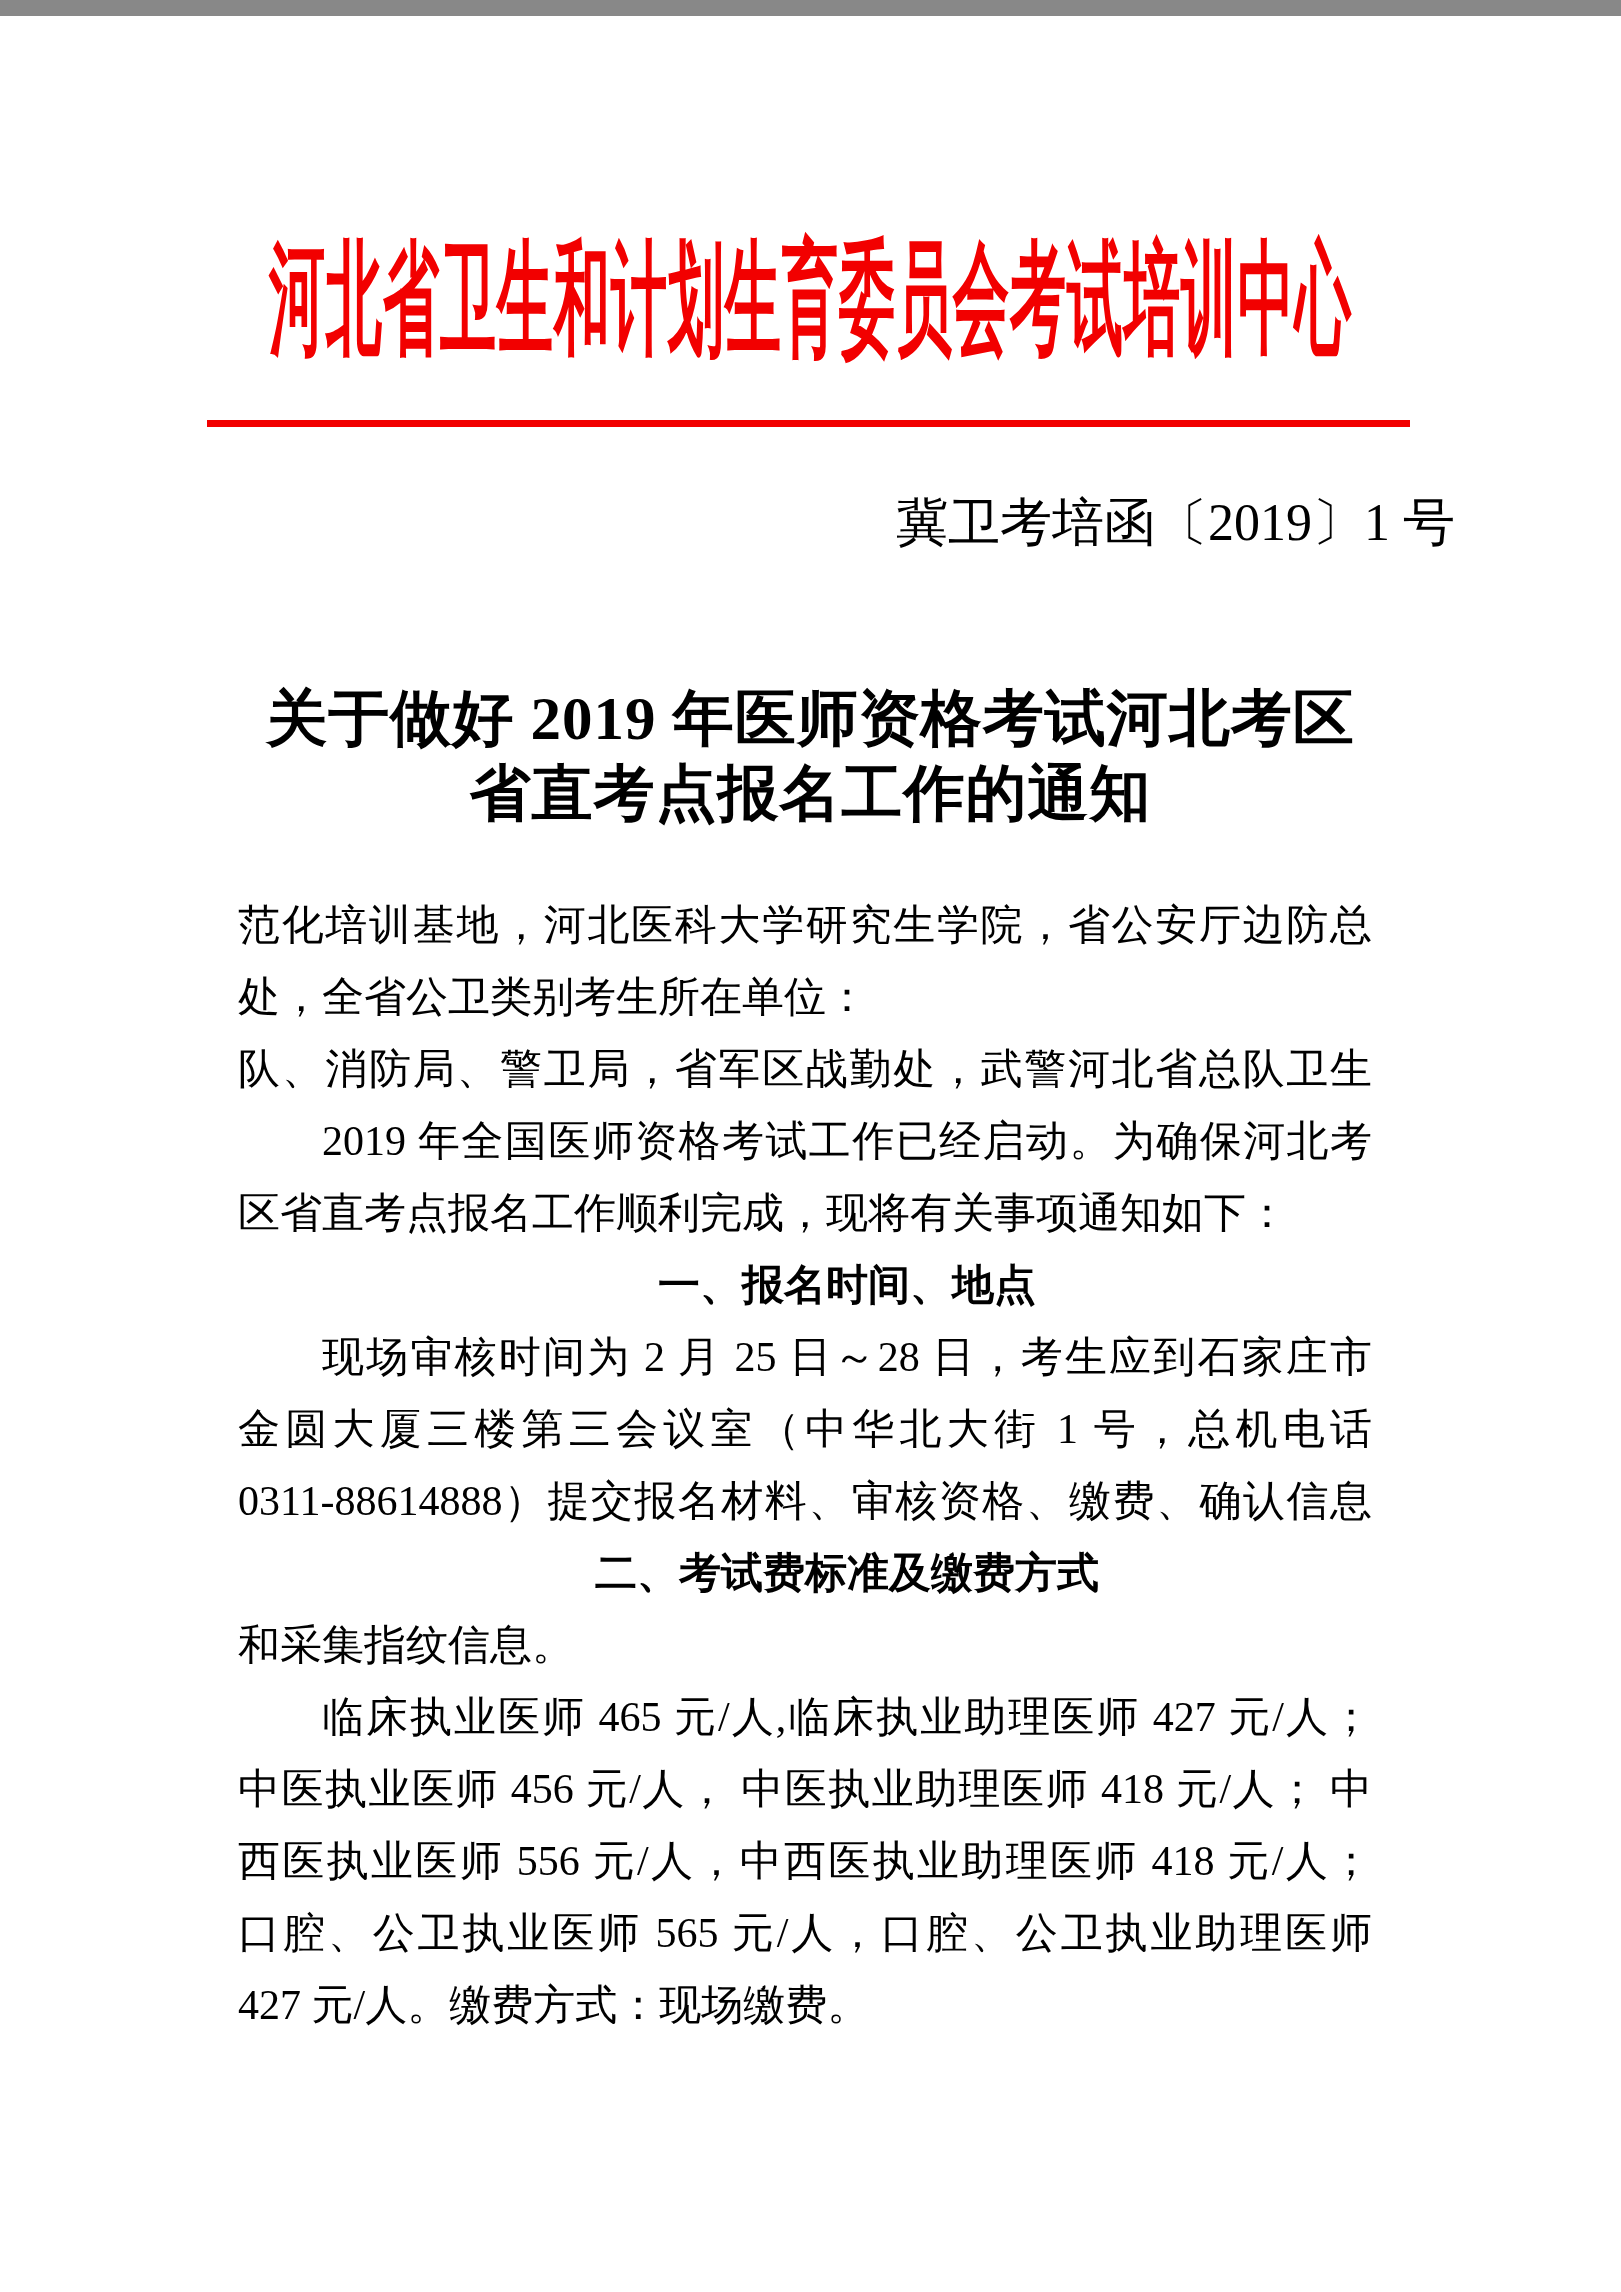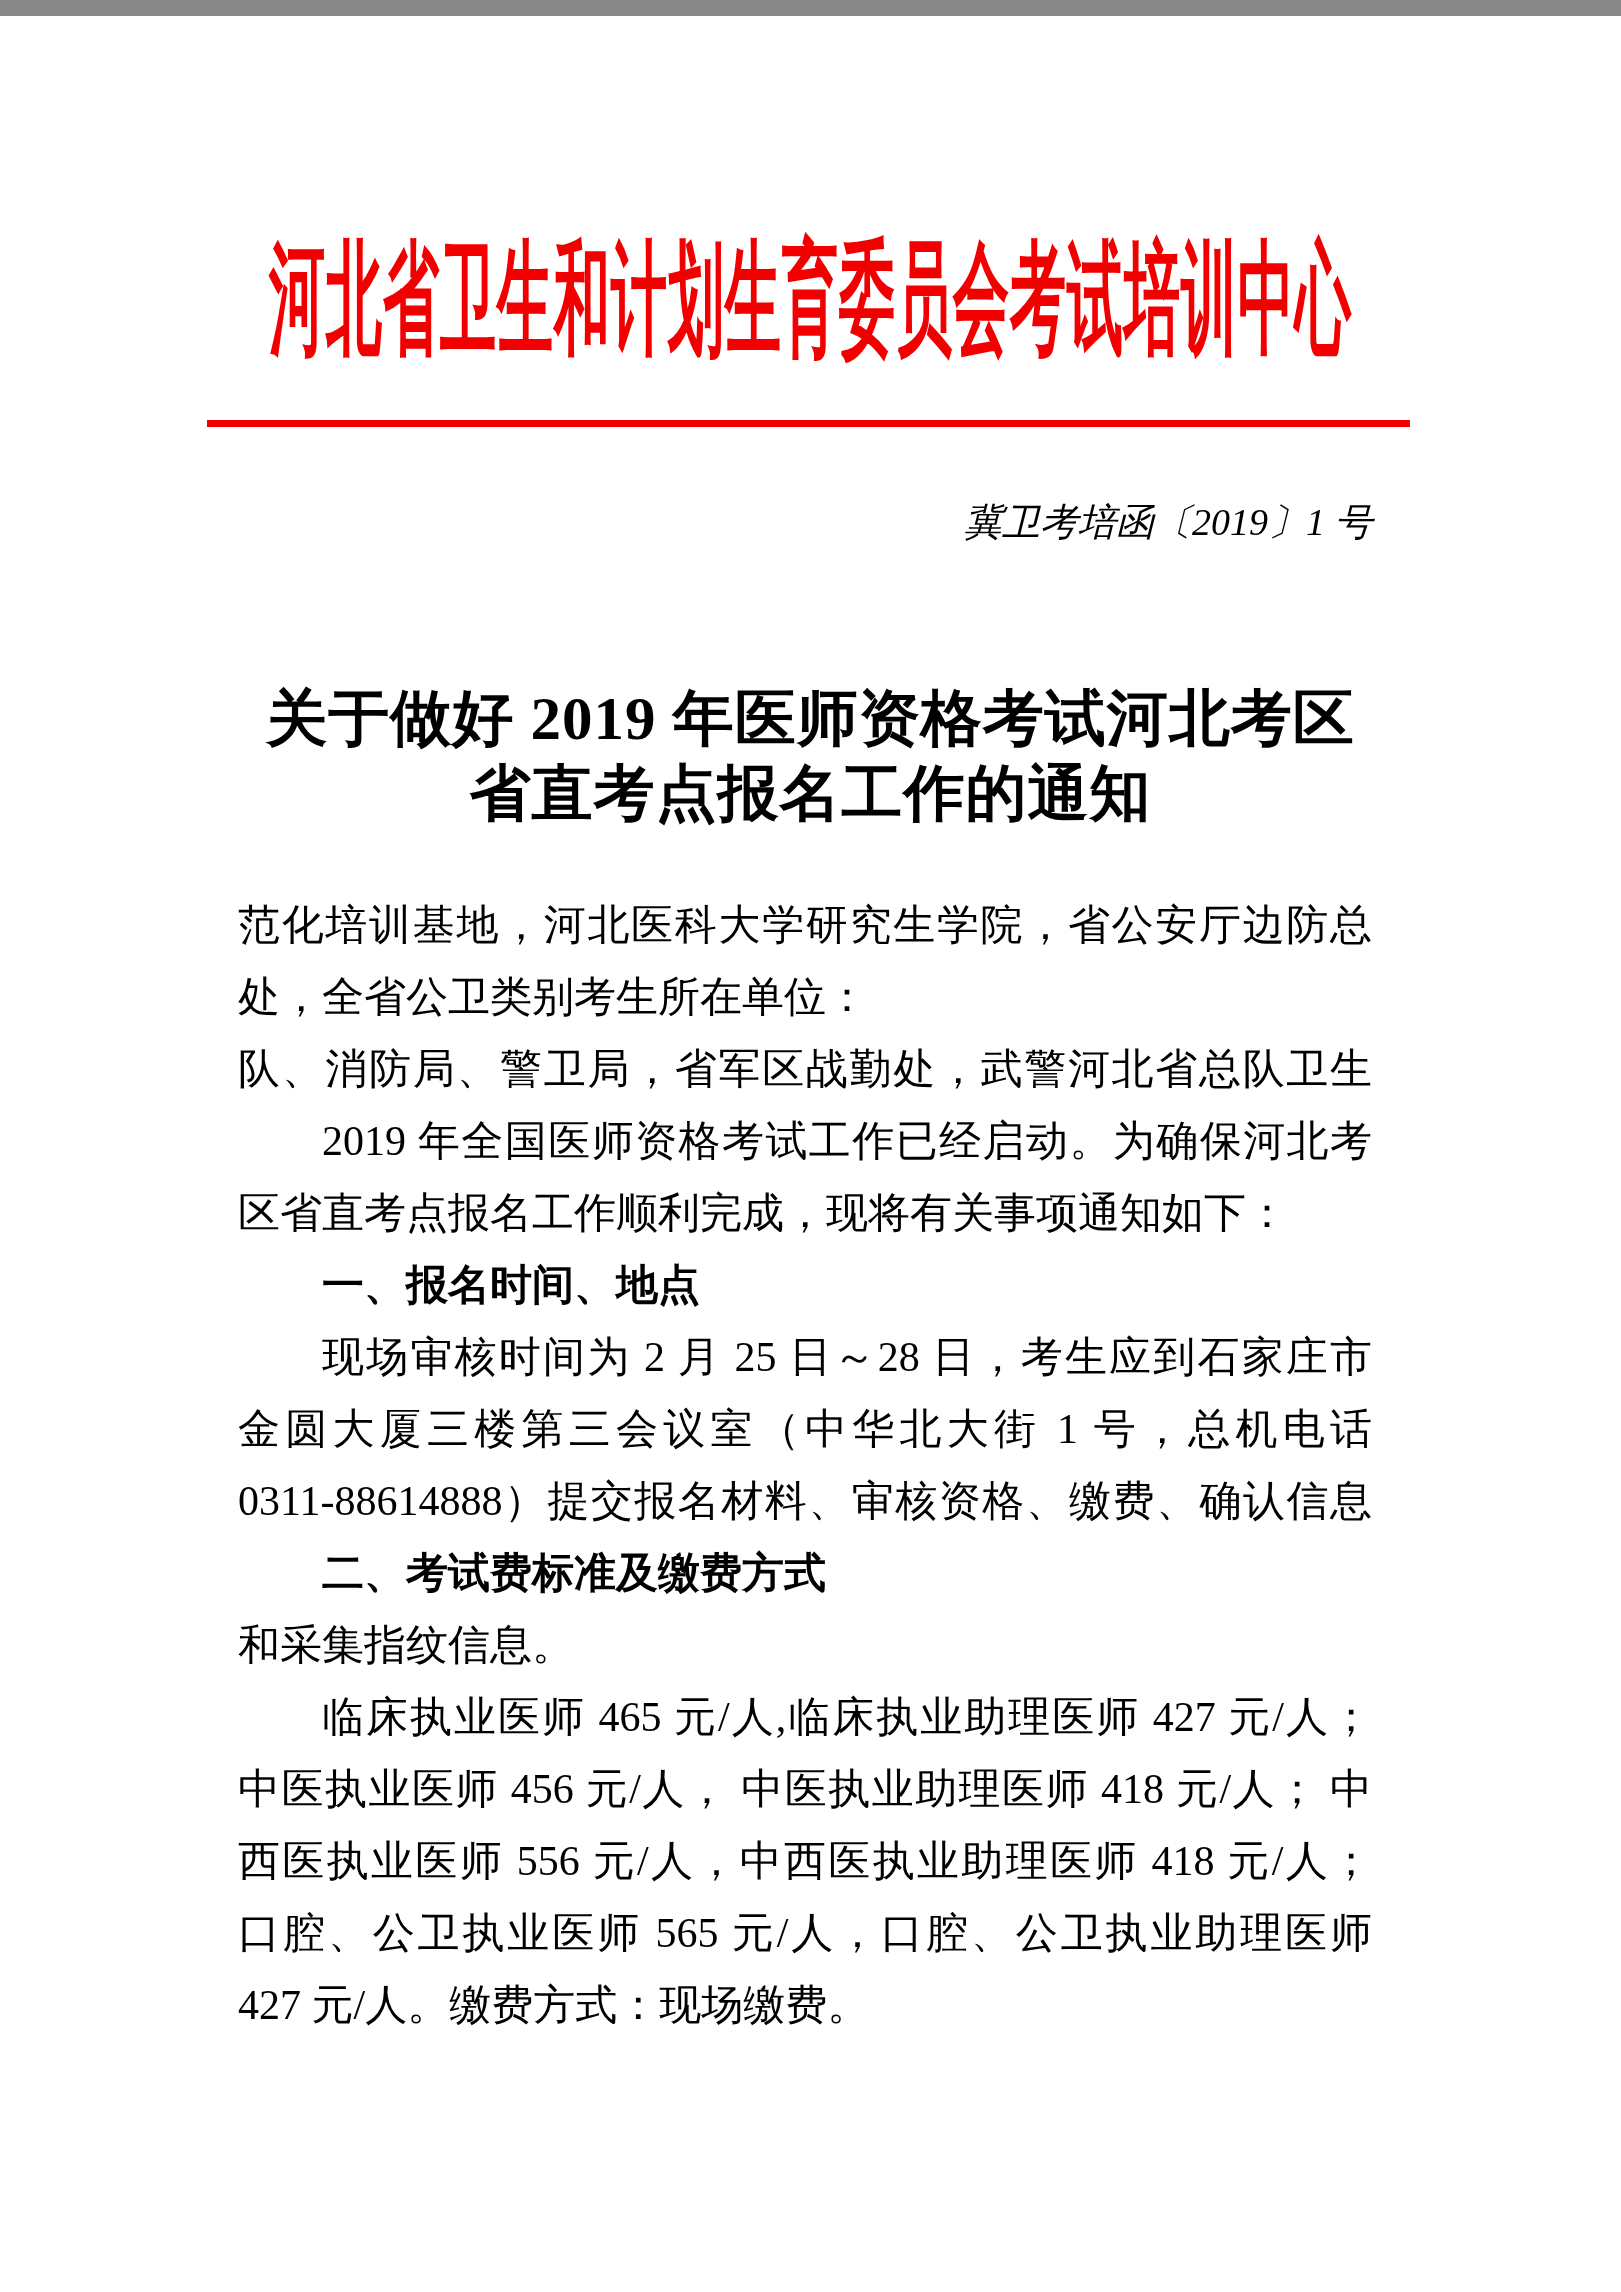--- a/index.html
+++ b/index.html
@@ -30,25 +30,24 @@
   .red-rule {
     position: absolute;
     top: 404px;
     left: 207px;
     width: 1203px;
     height: 6.9px;
   }
   .doc-number {
     position: absolute;
     top: 482px;
-    left: 964px;
-    font-size: 38px;
+    left: 896px;
+    font-size: 52px;
     line-height: 49px;
     white-space: nowrap;
-    font-style: italic;
   }
   .doc-title {
     position: absolute;
     top: 665px;
     left: 0;
     width: 100%;
     text-align: center;
     font-weight: bold;
     font-size: 61px;
     line-height: 75px;
@@ -68,21 +67,21 @@
     white-space: nowrap;
   }
   .line.j {
     white-space: normal;
     text-align: justify;
     text-align-last: justify;
     text-justify: inter-character;
     overflow: hidden;
   }
   .line.b { font-weight: bold; }
-  .line.ind { text-indent: 84px; }
+  .line.ind { text-indent: 84px; text-align: center; }
 </style>
 </head>
 <body>
 
 <div class="page">
 
   <div class="org-name" style="color: rgb(242, 0, 0);">河北省卫生和计划生育委员会考试培训中心</div>
 
   <div class="red-rule" style="background-color: rgb(242, 0, 0);"></div>
 

